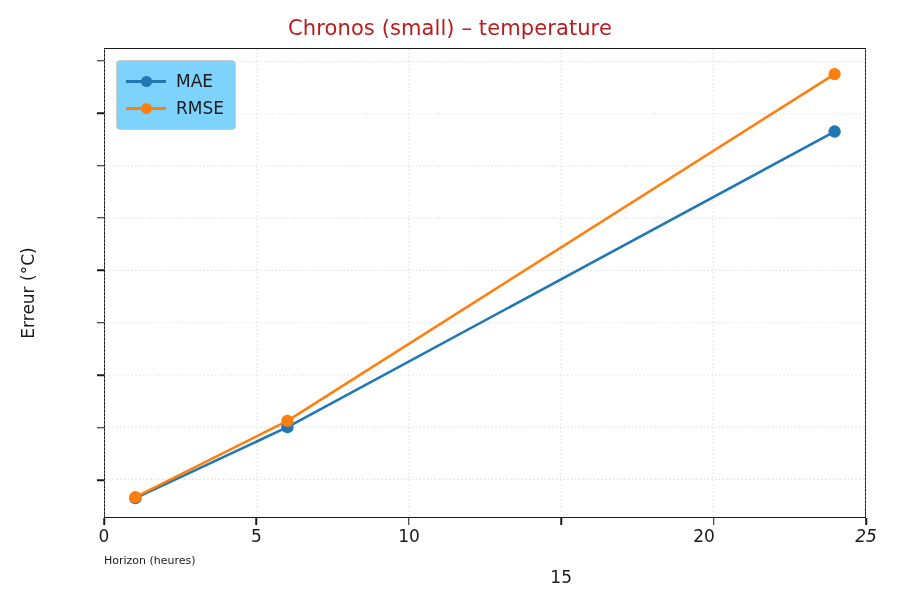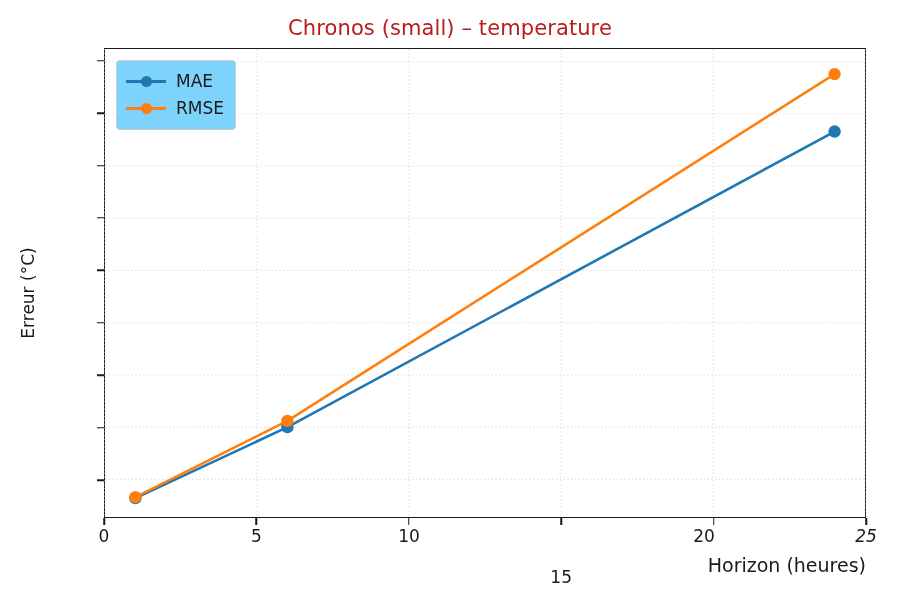--- a/index.html
+++ b/index.html
@@ -69,22 +69,22 @@
     width: 1.5px;
     height: 7px;
     background: #1a1a1a;
     transform: translateX(-50%);
   }
   #xlabel {
     position: absolute;
     left: 104px;
     top: 554px;
     width: 762px;
-    text-align: right;
-    font-size: 19px;
+    text-align: left;
+    font-size: 11px;
     color: #1a1a1a;
   }
   #ylabel {
     position: absolute;
     left: -72px;
     top: 283px;
     width: 200px;
     text-align: center;
     font-size: 17px;
     color: #1a1a1a;

